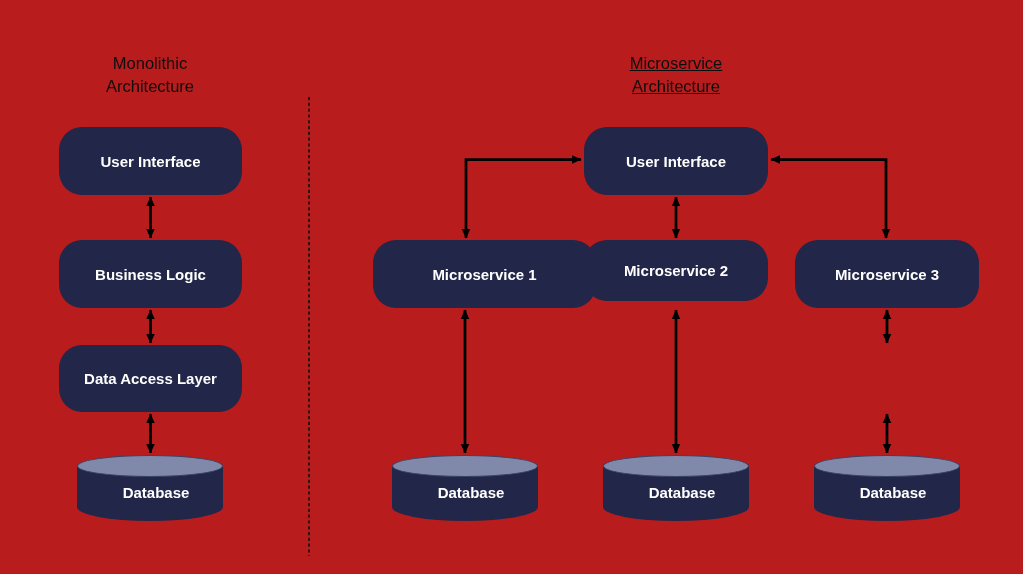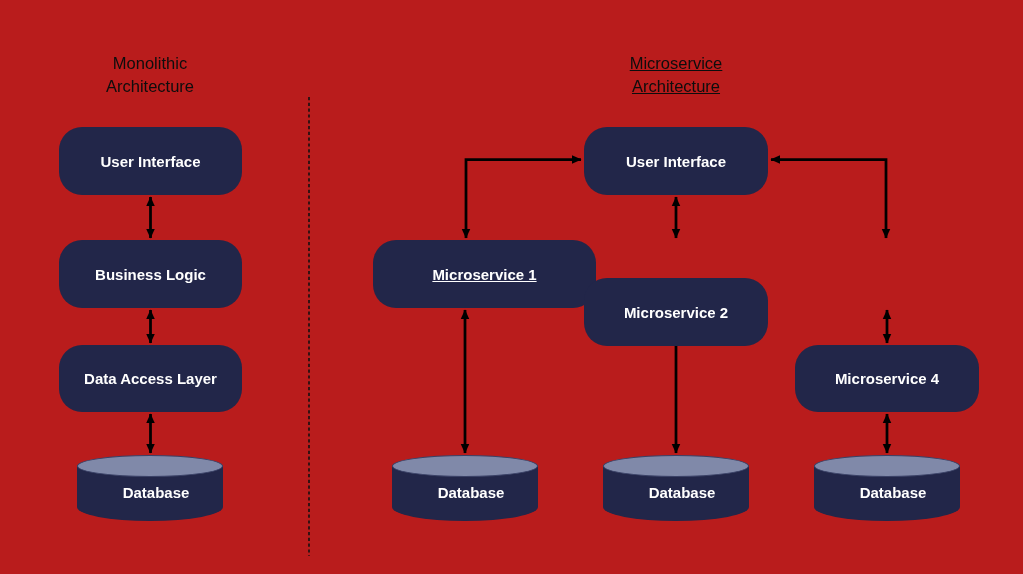--- a/index.html
+++ b/index.html
@@ -128,32 +128,32 @@
 
   <div class="title" style="left:556px; top:52px;text-decoration:underline;">
     <div>Microservice</div>
     <div>Architecture</div>
   </div>
 
   <div class="node" style="left:584px; top:127px; width:184px; height:68px;">
     <span>User Interface</span>
   </div>
 
-  <div class="node" style="left:373px; top:240px; width:223px; height:68px;text-decoration:underline;">
+  <div class="node" style="left:373px; top:240px; width:223px; height:68px;">
     <span>Microservice 1</span>
   </div>
 
-  <div class="node" style="left:584px; top:240px; width:184px; height:68px;margin-top:38px;">
+  <div class="node" style="left:584px; top:240px; width:184px; height:61px;">
     <span>Microservice 2</span>
   </div>
 
+  <div class="node" style="left:795px; top:240px; width:184px; height:68px;">
+    <span>Microservice 3</span>
+  </div>
 
-  <div class="node" style="left:795px; top:345px; width:184px; height:67px;">
-    <span>Microservice 4</span>
-  </div>
 
   <div class="cylinder" style="left:392px; top:455px;">
     <div class="cyl-body"></div>
     <div class="cyl-top"></div>
     <div class="cyl-label">Database</div>
   </div>
 
   <div class="cylinder" style="left:603px; top:455px;">
     <div class="cyl-body"></div>
     <div class="cyl-top"></div>

